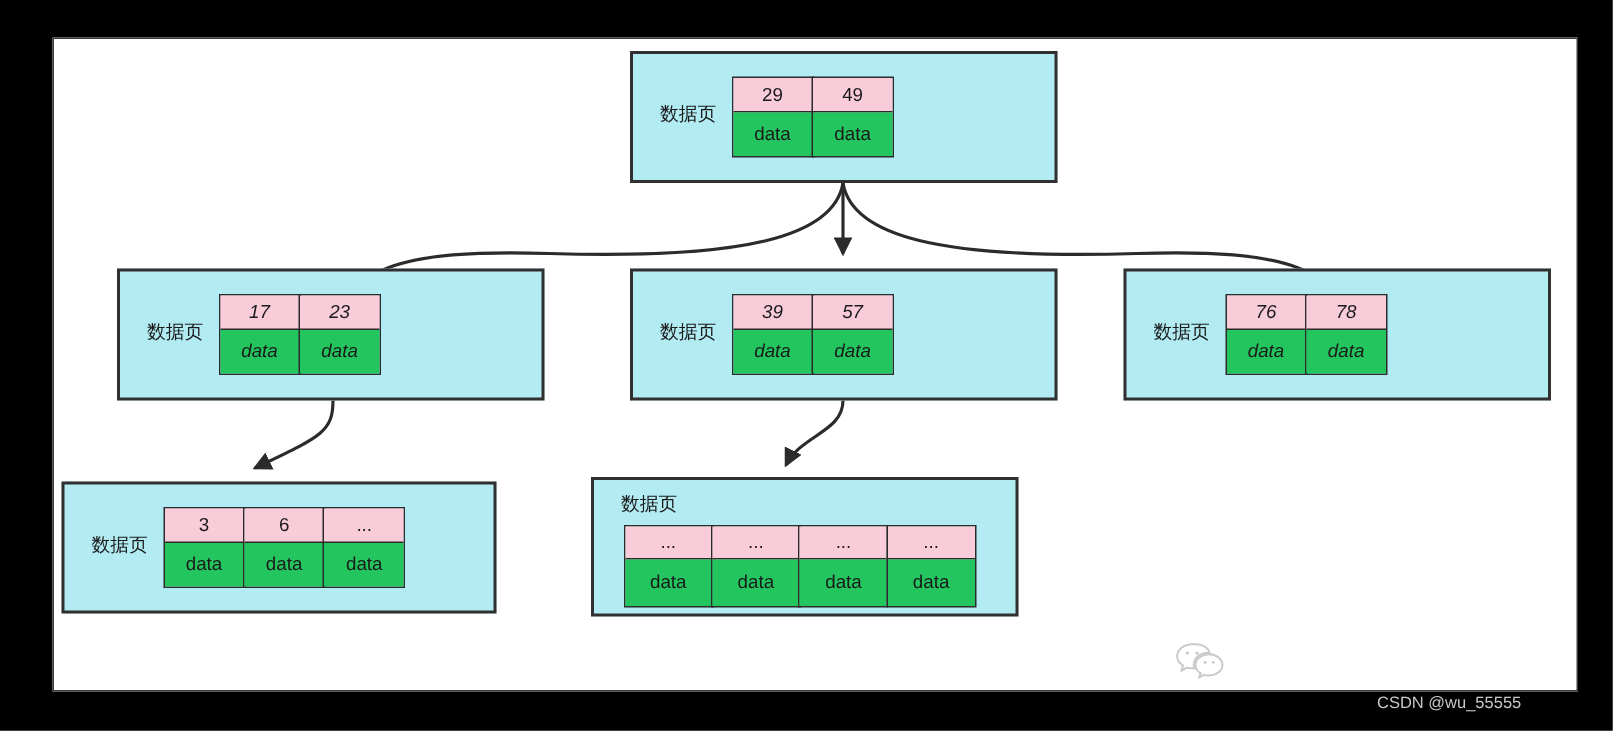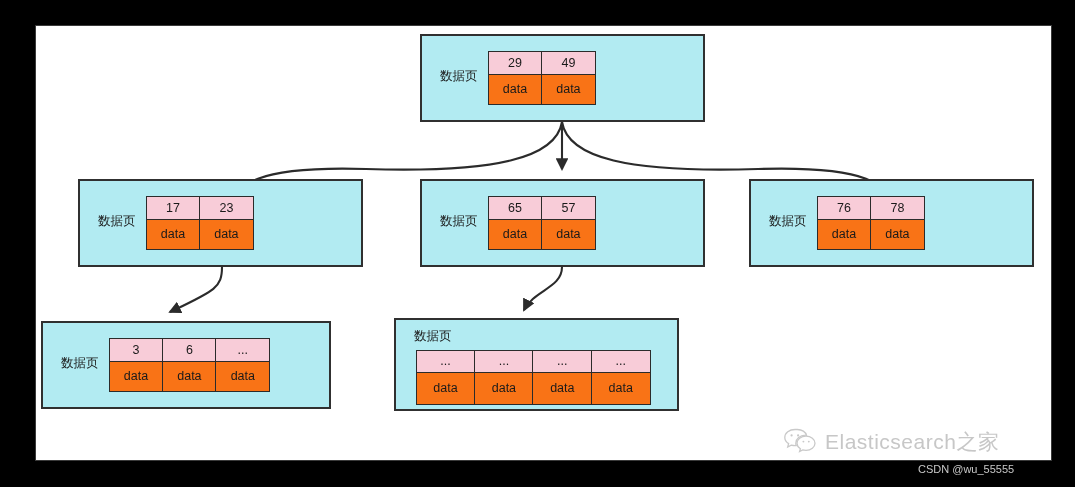--- a/index.html
+++ b/index.html
@@ -72,38 +72,38 @@
   .cell .key {
     background: #f8ccd8;
     height: 22px;
     line-height: 22px;
     text-align: center;
     font-size: 12.5px;
     color: #1a1a1a;
     border-bottom: 1.6px solid #2b2b2b;
   }
   .cell .val {
-    background: #f97316;
+    background: #22c55e;
     height: 29px;
     line-height: 29px;
     text-align: center;
     font-size: 12.5px;
     color: #1a1a1a;
   }
 
   
   #node-root { left: 384px; top: 8px; width: 285px; height: 88px; }
   #node-root .cells { margin-left: 0px; }
   #node-root .cell { width: 55px; }
 
   
   #node-l2-a { left: 42px;  top: 153px; width: 285px; height: 88px; }
   #node-l2-b { left: 384px; top: 153px; width: 285px; height: 88px; }
   #node-l2-c { left: 713px; top: 153px; width: 285px; height: 88px; }
-  #node-l2-a .cell, #node-l2-b .cell, #node-l2-c .cell { width: 55px; }
+  #node-l2-a .cell, #node-l2-b .cell, #node-l2-c .cell { width: 55px; font-style: italic; }
 
   
   #node-l3-a { left: 5px;   top: 295px; width: 290px; height: 88px; }
   #node-l3-a .cell { width: 55px; }
   #node-l3-b { left: 358px; top: 292px; width: 285px; height: 93px; }
   #node-l3-b .node-label { align-self: flex-start; margin-top: 12px; }
   #node-l3-b .cells { margin-top: 26px; margin-left: -46px; }
   #node-l3-b .cell { width: 60px; }
   #node-l3-b .cell .key { height: 21px; line-height: 21px; }
   #node-l3-b .cell .val { height: 31px; line-height: 31px; }
@@ -183,21 +183,21 @@
         <div class="key">23</div>
         <div class="val">data</div>
       </div>
     </div>
   </div>
 
   <div class="node" id="node-l2-b">
     <span class="node-label">数据页</span>
     <div class="cells">
       <div class="cell">
-        <div class="key">65</div>
+        <div class="key">39</div>
         <div class="val">data</div>
       </div>
       <div class="cell">
         <div class="key">57</div>
         <div class="val">data</div>
       </div>
     </div>
   </div>
 
   <div class="node" id="node-l2-c">
@@ -258,18 +258,17 @@
     <span>
       <svg width="34" height="26" viewBox="0 0 34 26" xmlns="http://www.w3.org/2000/svg">
         <path d="M12 2.5C6.3 2.5 1.8 6.1 1.8 10.5c0 2.5 1.5 4.7 3.8 6.1L4.7 20l3.5-1.9c1.2.3 2.5.5 3.8.5.4 0 .8 0 1.2-.1-.3-.7-.4-1.5-.4-2.3 0-4.4 4.3-8 9.6-8 .4 0 .7 0 1.1.1-.8-3.3-4.6-5.8-9.1-5.8z" fill="none" stroke="#c9c9c9" stroke-width="1.3"></path>
         <circle cx="8.6" cy="8.4" r="1.1" fill="#c9c9c9"></circle>
         <circle cx="15.1" cy="8.4" r="1.1" fill="#c9c9c9"></circle>
         <path d="M23 9.2c-5 0-9 3.2-9 7.1 0 2.2 1.3 4.2 3.4 5.5l-.8 2.7 3.1-1.6c1 .3 2.1.4 3.3.4 5 0 9-3.2 9-7s-4-7.1-9-7.1z" fill="none" stroke="#c9c9c9" stroke-width="1.3"></path>
         <circle cx="20.4" cy="14.6" r="0.95" fill="#c9c9c9"></circle>
         <circle cx="25.8" cy="14.6" r="0.95" fill="#c9c9c9"></circle>
       </svg>
     </span>
-    <span class="wm-text">Elasticsearch之家</span>
   </div>
 
 </div>
 
 <div id="csdn-credit">CSDN @wu_55555</div>
 
 </body></html>

